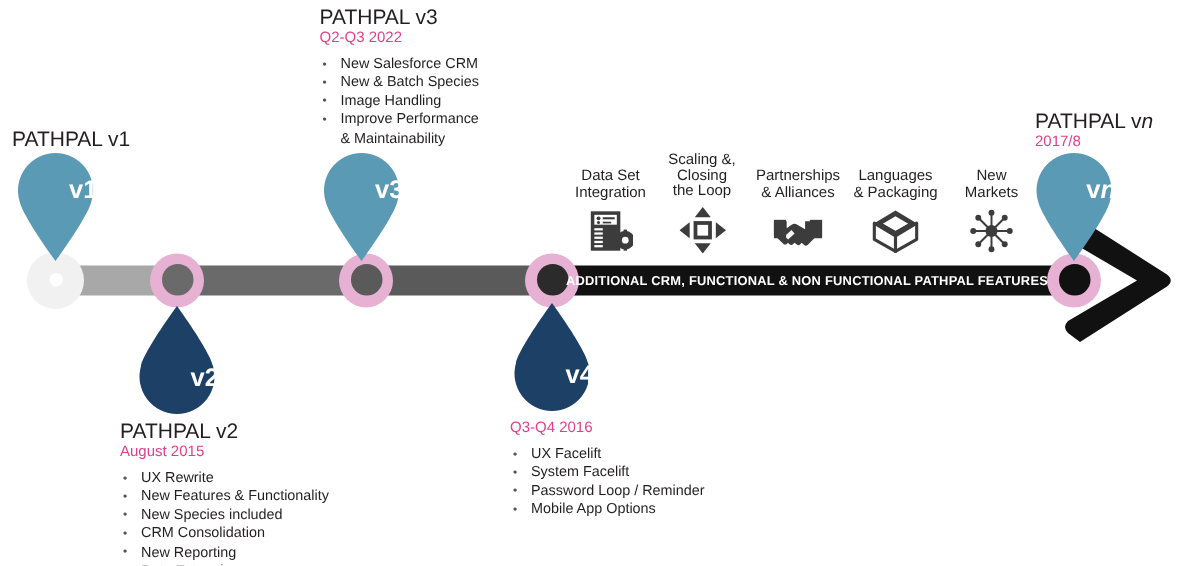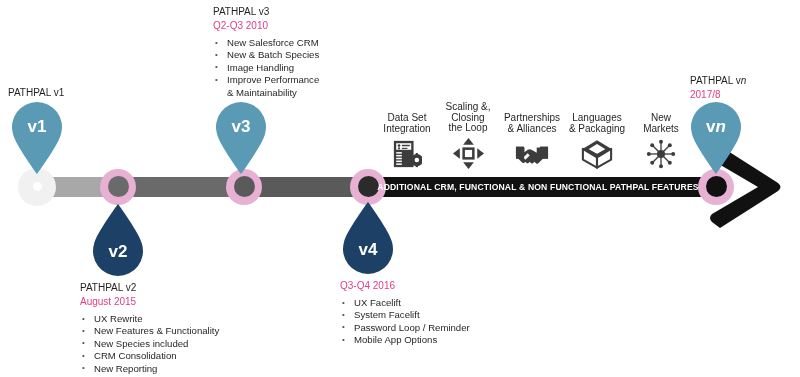--- a/index.html
+++ b/index.html
@@ -73,34 +73,34 @@
     font-weight: bold;
     letter-spacing: 0.15px;
     white-space: nowrap;
   }
 
   
   .pin { position: absolute; }
   .pin .pin-label {
     position: absolute;
     left: 0; right: 0;
-    text-align: center;
+    text-align: right;
     color: #ffffff;
     font-weight: bold;
     font-size: 17px;
   }
   .pin-up   { width: 56px; height: 74px; }   
   .pin-down { width: 56px; height: 74px; }   
   .pin-up .pin-label   { top: 17px; }
   .pin-down .pin-label { top: 38px; }
 
   
   .block { position: absolute; }
   .block .title {
-    font-size: 10px;
+    font-size: 14px;
     color: #231f20;
     font-weight: normal;
     line-height: 13px;
     white-space: nowrap;
   }
   .block .title .vn-ital { font-style: italic; }
   .block .period {
     font-size: 10px;
     color: #e0408a;
     line-height: 15px;
@@ -225,21 +225,21 @@
     </svg>
     <div class="pin-label">v4</div>
   </div>
 
   <div class="block lbl-v1">
     <div class="title">PATHPAL v1</div>
   </div>
 
   <div class="block lbl-v3">
     <div class="title">PATHPAL v3</div>
-    <div class="period">Q2-Q3 2010</div>
+    <div class="period">Q2-Q3 2022</div>
     <ul>
       <li>New Salesforce CRM</li>
       <li>New &amp; Batch Species</li>
       <li>Image Handling</li>
       <li>Improve Performance</li>
       <li class="cont">&amp; Maintainability</li>
     </ul>
   </div>
 
   <div class="block lbl-vn">

